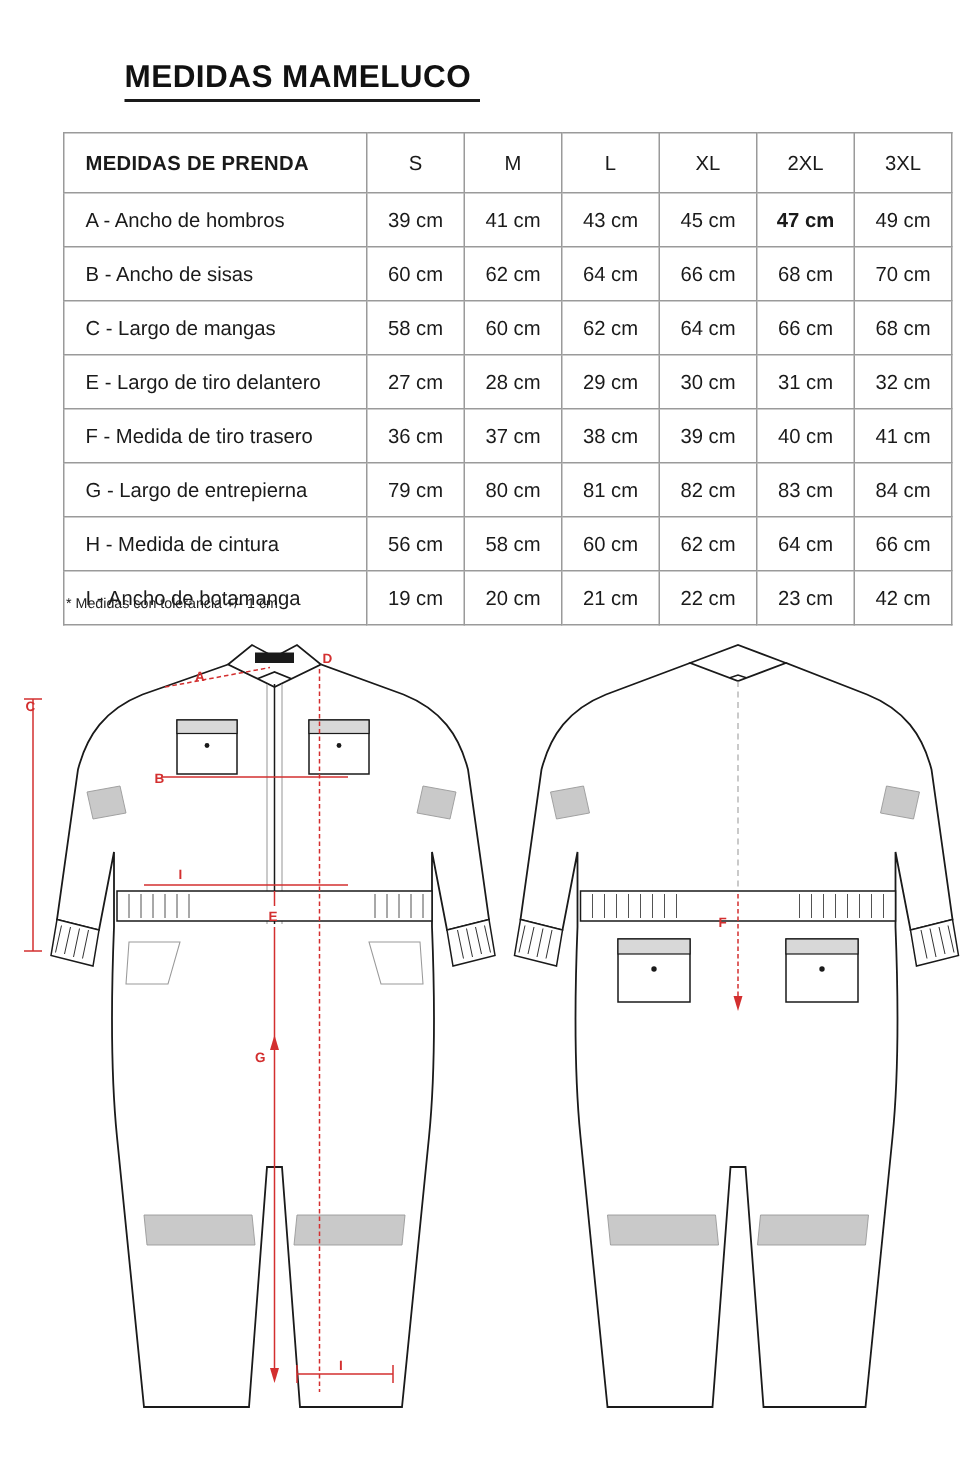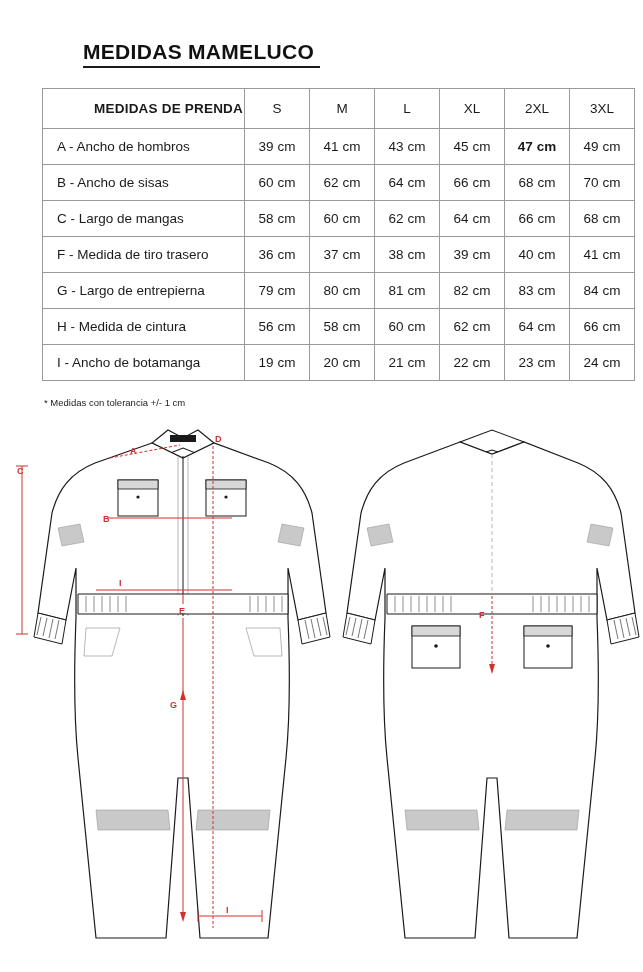--- a/index.html
+++ b/index.html
@@ -44,21 +44,21 @@
     border: 1px solid #9a9a9a;
     height: 33px;
     font-size: 13.5px;
     color: #1a1a1a;
   }
   table.size-table thead th {
     height: 37px;
   }
   th.head-label {
     width: 186px;
-    text-align: right;
+    text-align: left;
     padding-left: 14px;
     color: #c0392b;
     font-size: 13px;
     font-weight: bold;
     letter-spacing: 0.2px;
   }
   th.head-size {
     width: 62px;
     font-size: 19px;
     font-weight: normal;
@@ -138,20 +138,29 @@
       <tr>
         <td class="row-label">C - Largo de mangas</td>
         <td class="val">58 cm</td>
         <td class="val">60 cm</td>
         <td class="val">62 cm</td>
         <td class="val">64 cm</td>
         <td class="val">66 cm</td>
         <td class="val">68 cm</td>
       </tr>
       <tr>
+        <td class="row-label">E - Largo de tiro delantero</td>
+        <td class="val">27 cm</td>
+        <td class="val">28 cm</td>
+        <td class="val">29 cm</td>
+        <td class="val">30 cm</td>
+        <td class="val">31 cm</td>
+        <td class="val">32 cm</td>
+      </tr>
+      <tr>
         <td class="row-label">F - Medida de tiro trasero</td>
         <td class="val">36 cm</td>
         <td class="val">37 cm</td>
         <td class="val">38 cm</td>
         <td class="val">39 cm</td>
         <td class="val">40 cm</td>
         <td class="val">41 cm</td>
       </tr>
       <tr>
         <td class="row-label">G - Largo de entrepierna</td>
@@ -171,21 +180,21 @@
         <td class="val">64 cm</td>
         <td class="val">66 cm</td>
       </tr>
       <tr>
         <td class="row-label">I - Ancho de botamanga</td>
         <td class="val">19 cm</td>
         <td class="val">20 cm</td>
         <td class="val">21 cm</td>
         <td class="val">22 cm</td>
         <td class="val">23 cm</td>
-        <td class="val">24 cm</td>
+        <td class="val">42 cm</td>
       </tr>
     </tbody>
   </table>
 
   <div class="note">* Medidas con tolerancia +/- 1 cm</div>
 
   <div class="figures">
     <svg class="fig" width="643" height="548" viewBox="0 0 643 548" xmlns="http://www.w3.org/2000/svg">
 
       <g>

